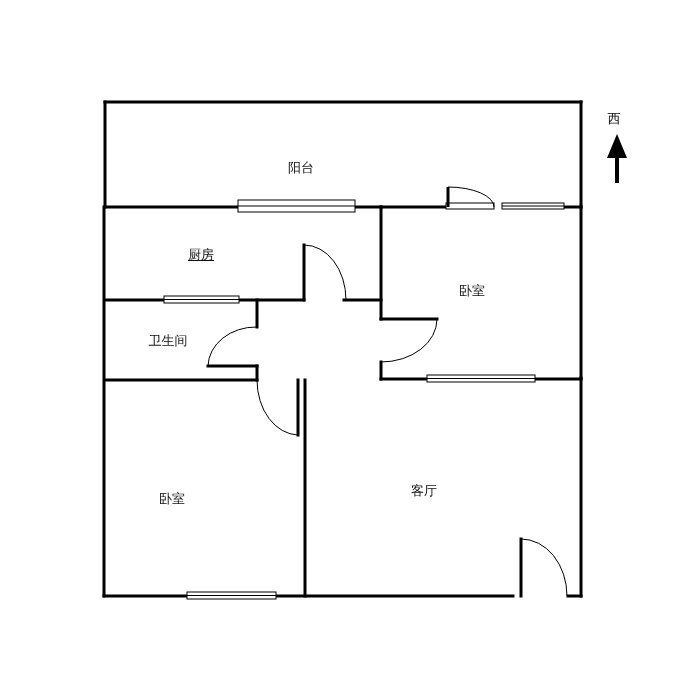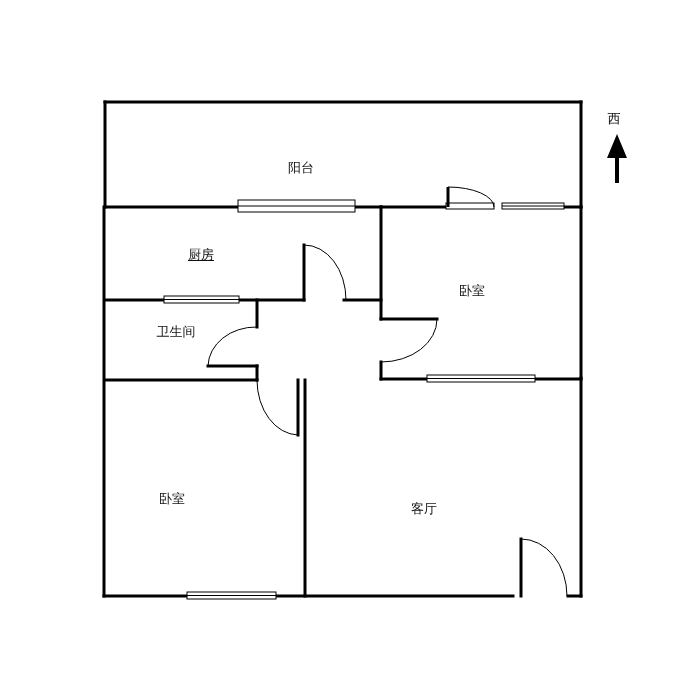--- a/index.html
+++ b/index.html
@@ -83,17 +83,17 @@
   </g>
 
   <g>
     <line x1="617" y1="154" x2="617" y2="183" stroke="#000" stroke-width="4"></line>
     <polygon points="617,134 607,158 627,158" fill="#000"></polygon>
   </g>
 </svg>
 
 <div class="label" style="left:301px;top:168px;">阳台</div>
 <div class="label" style="left:201px;top:255px;text-decoration:underline;">厨房</div>
-<div class="label" style="left:168px;top:332px;margin-left:8px;">卫生间</div>
+<div class="label" style="left:168px;top:341px;">卫生间</div>
 <div class="label" style="left:472px;top:291px;">卧室</div>
 <div class="label" style="left:172px;top:499px;">卧室</div>
-<div class="label" style="left:424px;top:491px;margin-top:18px;">客厅</div>
+<div class="label" style="left:424px;top:491px;">客厅</div>
 <div class="label" style="left:614px;top:119px;">西</div>
 
 </body></html>

